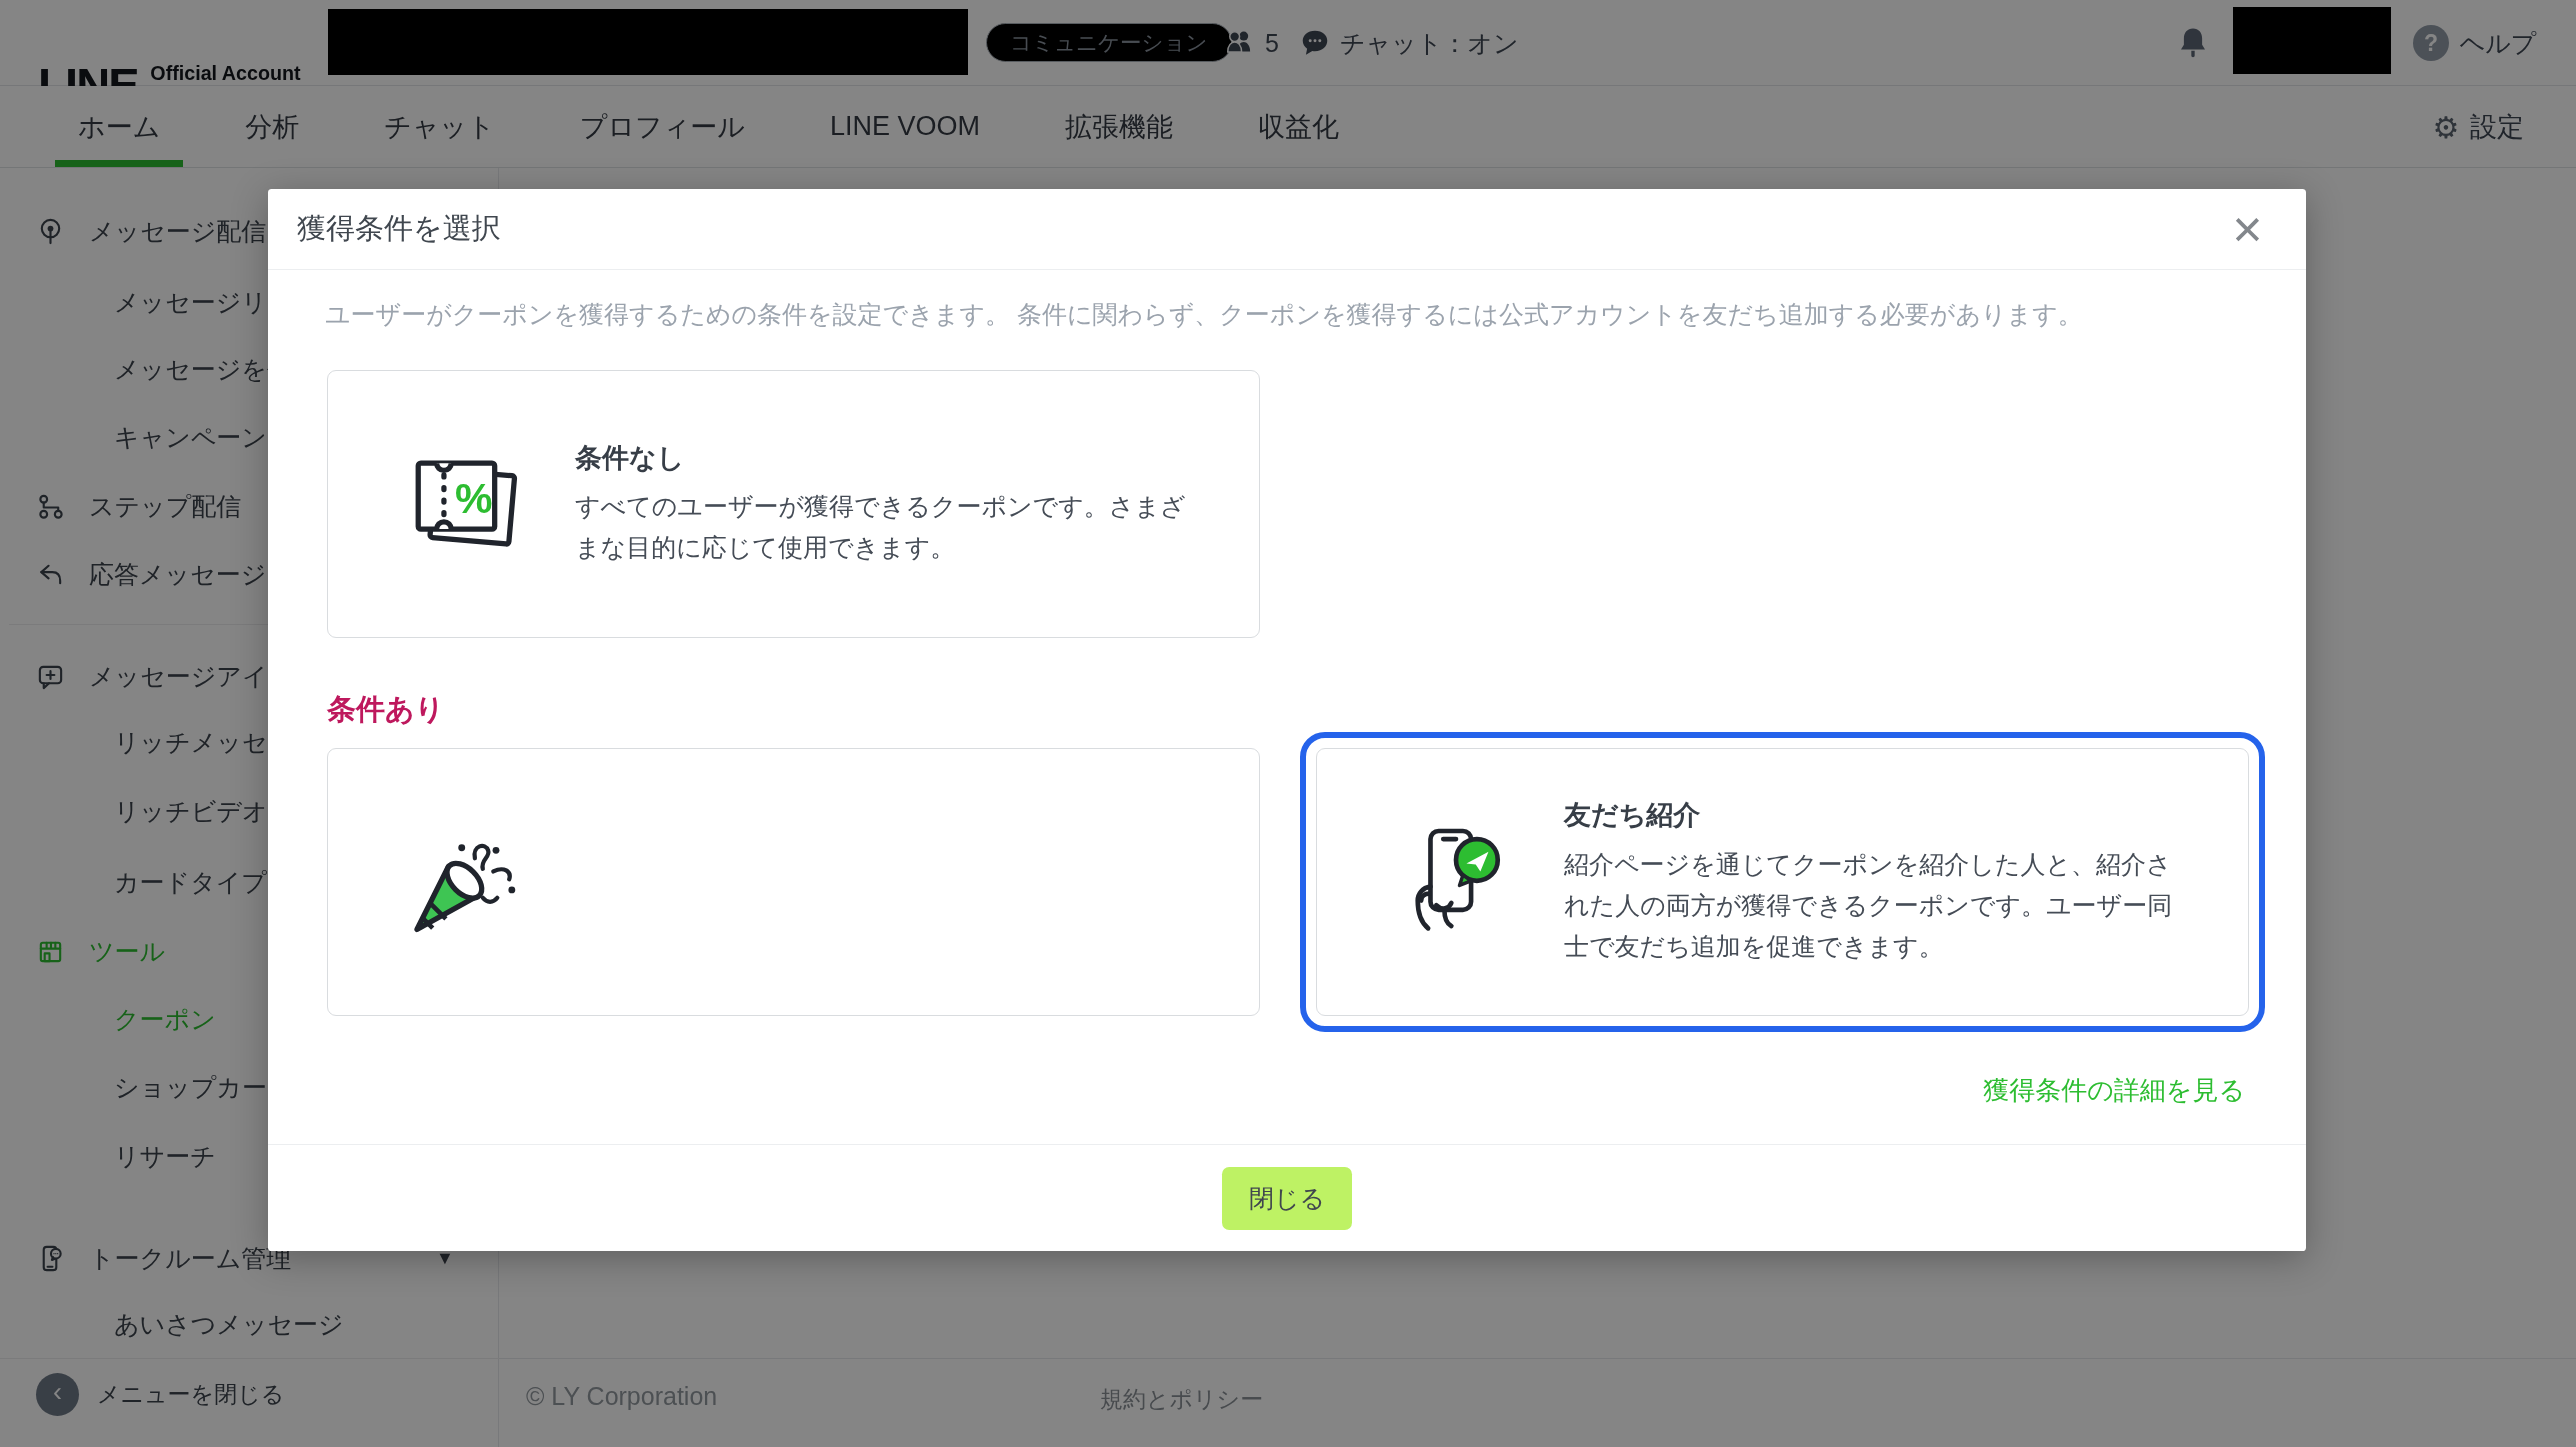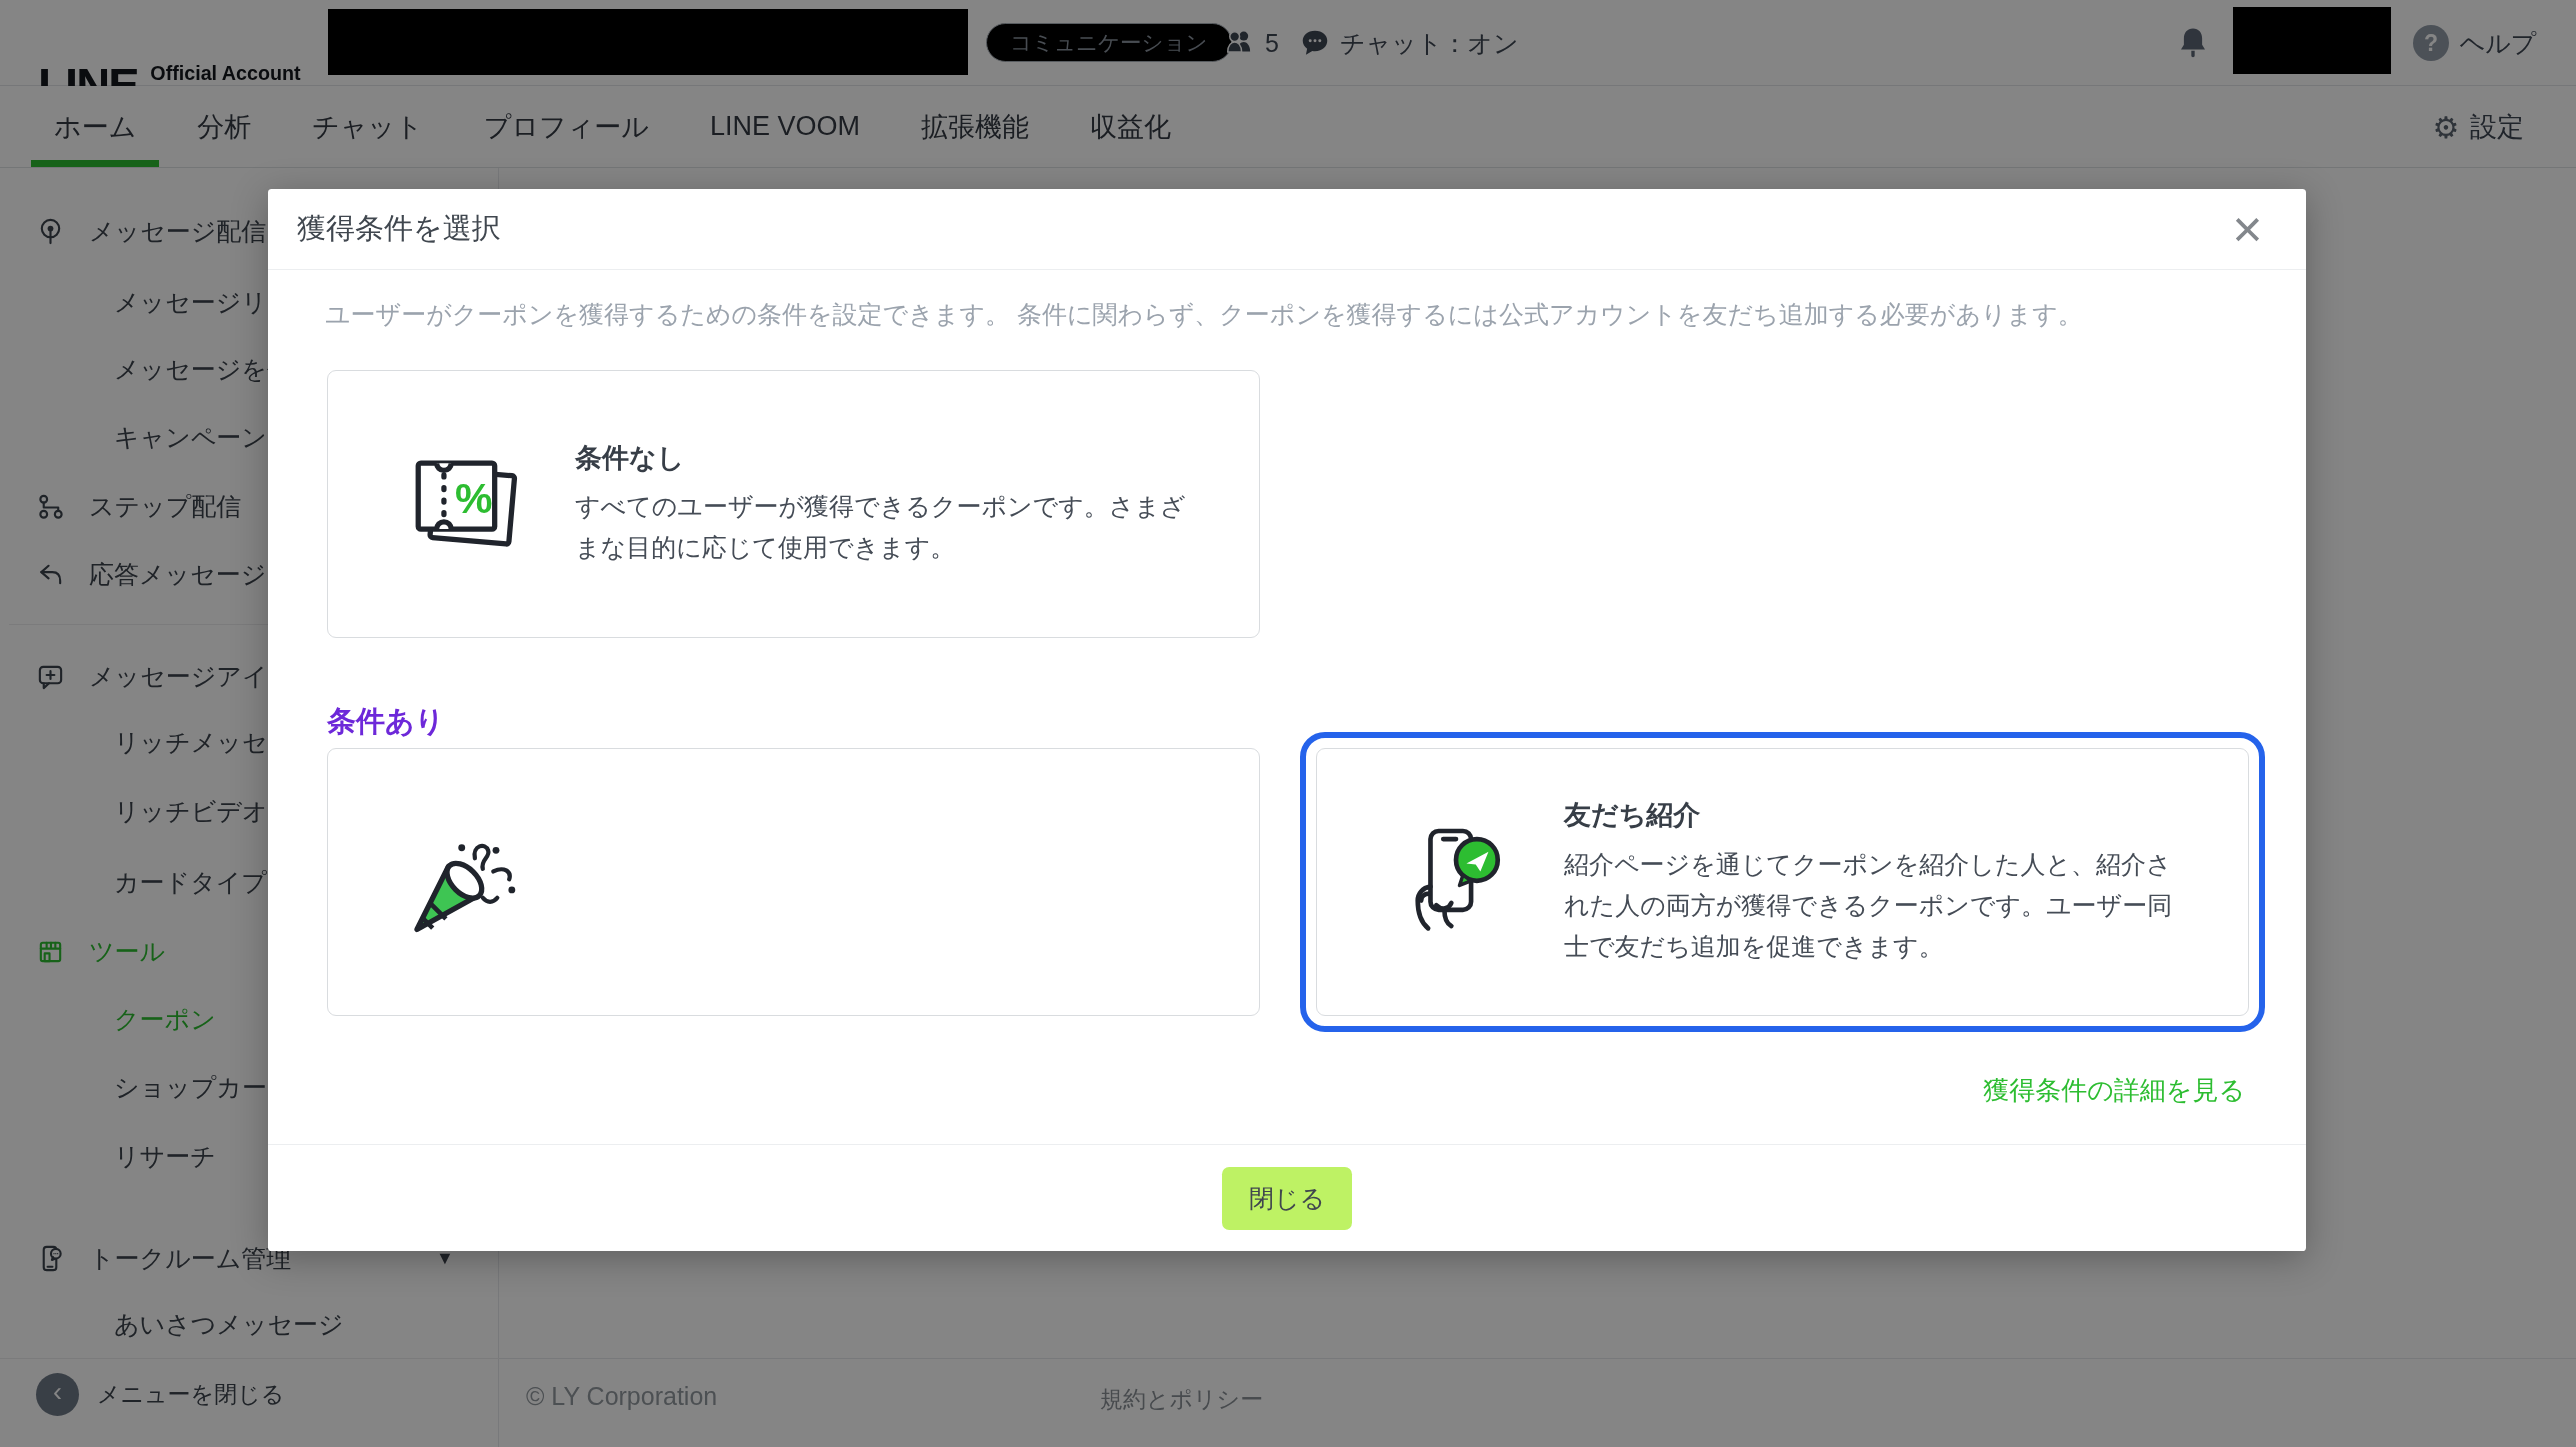--- a/index.html
+++ b/index.html
@@ -21,21 +21,21 @@
   .hdr-item { position:absolute; top:0; height:86px; display:flex; align-items:center; gap:9px; font-size:25px; color:#3f4754; }
   .badge-pill { position:absolute; left:986px; top:23px; height:39px; padding:0 23px; border:1.8px solid #a9b0b8; border-radius:21.5px; display:flex; align-items:center; font-size:21.5px; color:#8a939e; background:#000000; }
   .friends { left:1224px; }
   .chat { left:1299px; }
   .bell-wrap { left:2175px; }
   .help-wrap { left:2413px; gap:10.7px; }
   .help-circle { width:36px; height:36px; border-radius:50%; background:#929ca8; color:#fff; display:flex; align-items:center; justify-content:center; font-size:23px; font-weight:700; }
 
   
   .nav-bar { position:absolute; left:0; top:86px; width:2576px; height:82px; background:#fff; border-bottom:1.8px solid #dfe2e5; display:flex; align-items:stretch; padding-left:54px; gap:61px; }
-  .nav-tab { position:relative; display:flex; align-items:center; font-size:27px; color:#353b44; cursor:pointer; white-space:nowrap; }
+  .nav-tab { position:relative; display:flex; align-items:center; font-size:27px; color:#353b44; cursor:pointer; white-space:nowrap;margin-left:24px; }
   .nav-tab.active::after { content:""; position:absolute; left:-23px; right:-23px; bottom:0; height:7.2px; background:#2dbd31; }
   .nav-settings { position:absolute; right:52px; top:86px; height:82px; display:flex; align-items:center; gap:10.7px; font-size:27px; color:#3f4754; cursor:pointer; }
   .gear-glyph { font-size:30px; color:#5b646f; }
 
   
   .sidebar { position:absolute; left:0; top:168px; width:499px; height:1279px; background:#fff; border-right:1.8px solid #e7e9eb; }
   .side-item { position:absolute; left:0; width:499px; height:50px; display:flex; align-items:center; font-size:25px; color:#3d444d; cursor:pointer; white-space:nowrap; overflow:hidden; }
   .side-item .side-icon { position:absolute; left:36px; width:29px; height:29px; display:flex; align-items:center; justify-content:center; }
   .side-item .lv1 { position:absolute; left:89px; }
   .side-item .lv2 { position:absolute; left:114px; }
@@ -63,21 +63,21 @@
   .modal-close { position:absolute; right:27px; top:5.4px; width:63px; height:70px; display:flex; align-items:center; justify-content:center; font-size:52px; font-weight:300; color:#83878c; cursor:pointer; }
   .modal-desc { position:absolute; left:57px; top:109px; width:1932px; font-size:25px; color:#9ba3ad; }
   .cond-card { position:absolute; width:933px; height:268px; background:#fff; border:1.8px solid #d9dcdf; border-radius:9px; display:flex; align-items:center; padding-left:72px; gap:41px; cursor:pointer; }
   .card-none { left:59px; top:181px; }
   .card-lottery { left:59px; top:559px; }
   .card-referral { left:1048px; top:559px; outline:6.3px solid #2563eb; outline-offset:10.7px; }
   .card-icon { width:134px; display:flex; align-items:center; justify-content:center; flex:0 0 134px; }
   .card-text { width:626px; }
   .card-title { font-size:27px; font-weight:700; color:#373e47; margin-bottom:10.7px; }
   .card-desc { font-size:25px; line-height:41px; color:#454c56; }
-  .section-heading { position:absolute; left:59px; top:501px; font-size:29px; font-weight:700; color:#6d28d9;margin-top:12px; }
+  .section-heading { position:absolute; left:59px; top:501px; font-size:29px; font-weight:700; color:#be185d; }
   .details-link { position:absolute; right:61px; top:884px; font-size:26px; color:#2dbd31; cursor:pointer; }
   .modal-footer { position:absolute; left:0; bottom:0; width:100%; height:107px; border-top:1.8px solid #eceef0; display:flex; align-items:center; justify-content:center; }
   .close-btn { height:63px; padding:0 27px; background:#bef264; border:none; border-radius:7.2px; font-size:25px; color:#40464e; font-family:inherit; cursor:pointer; }
 </style>
 </head>
 <body>
 
 <div class="page">
 
   <div class="app-header">

